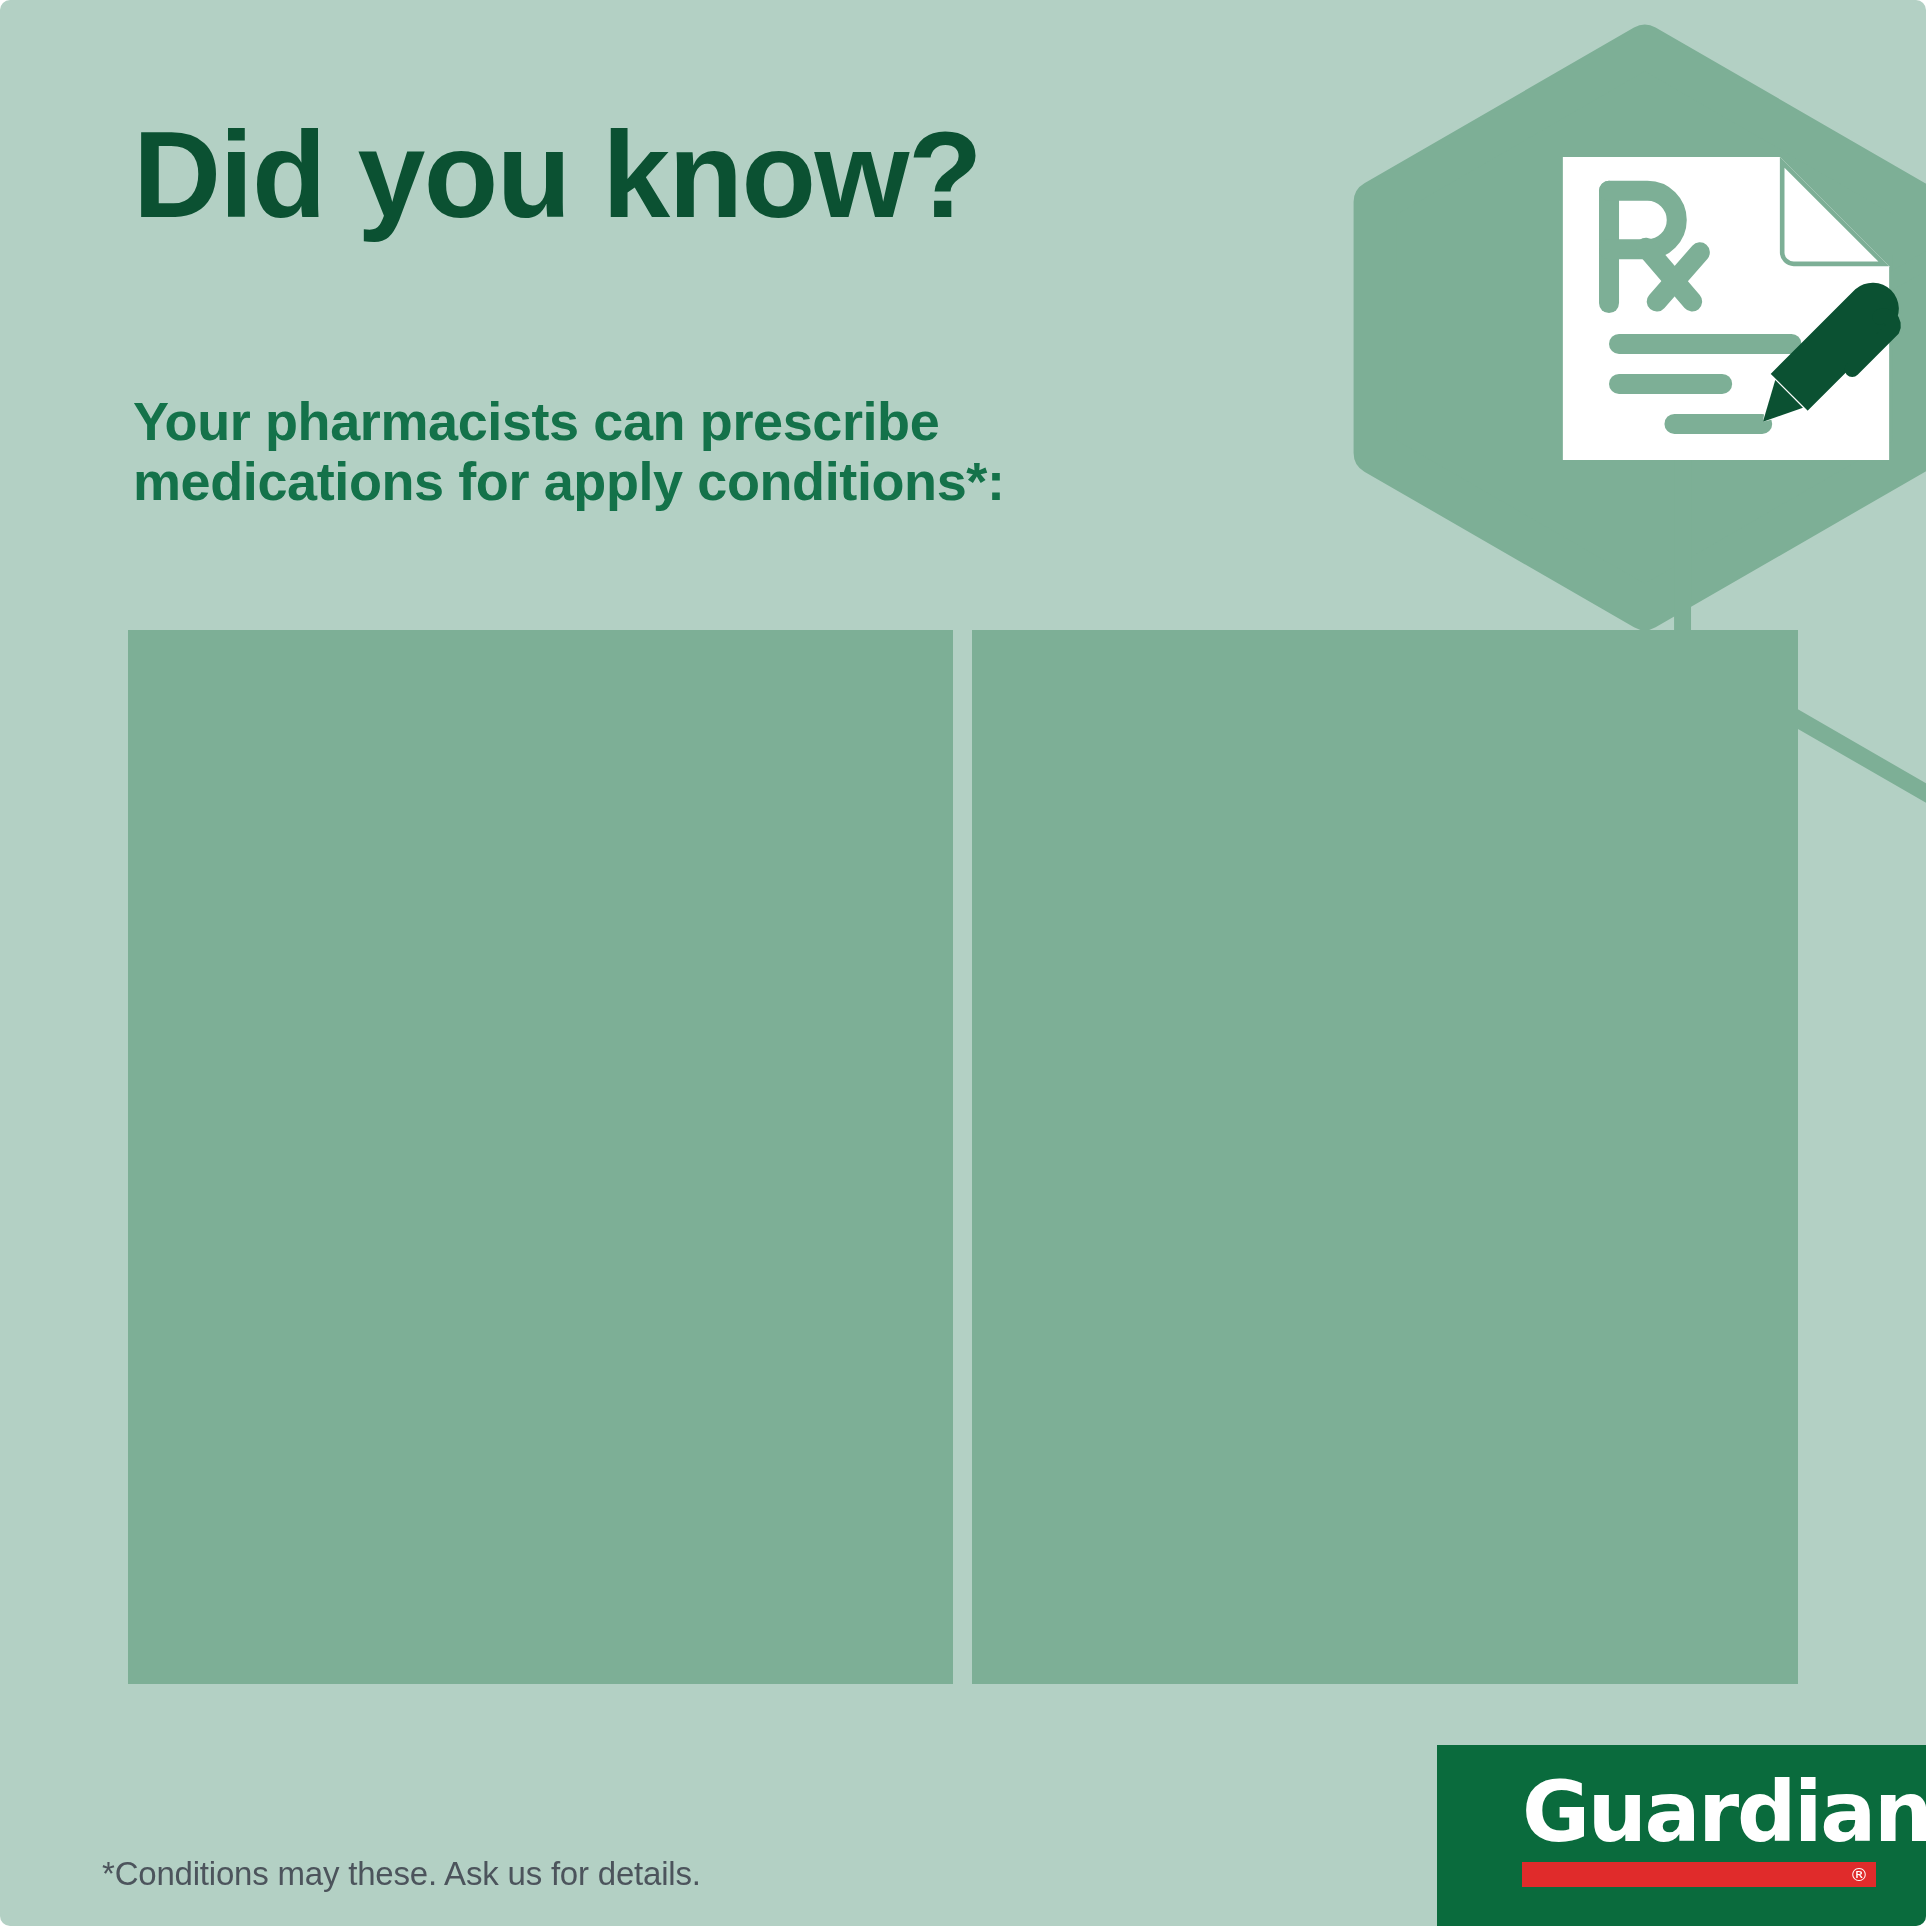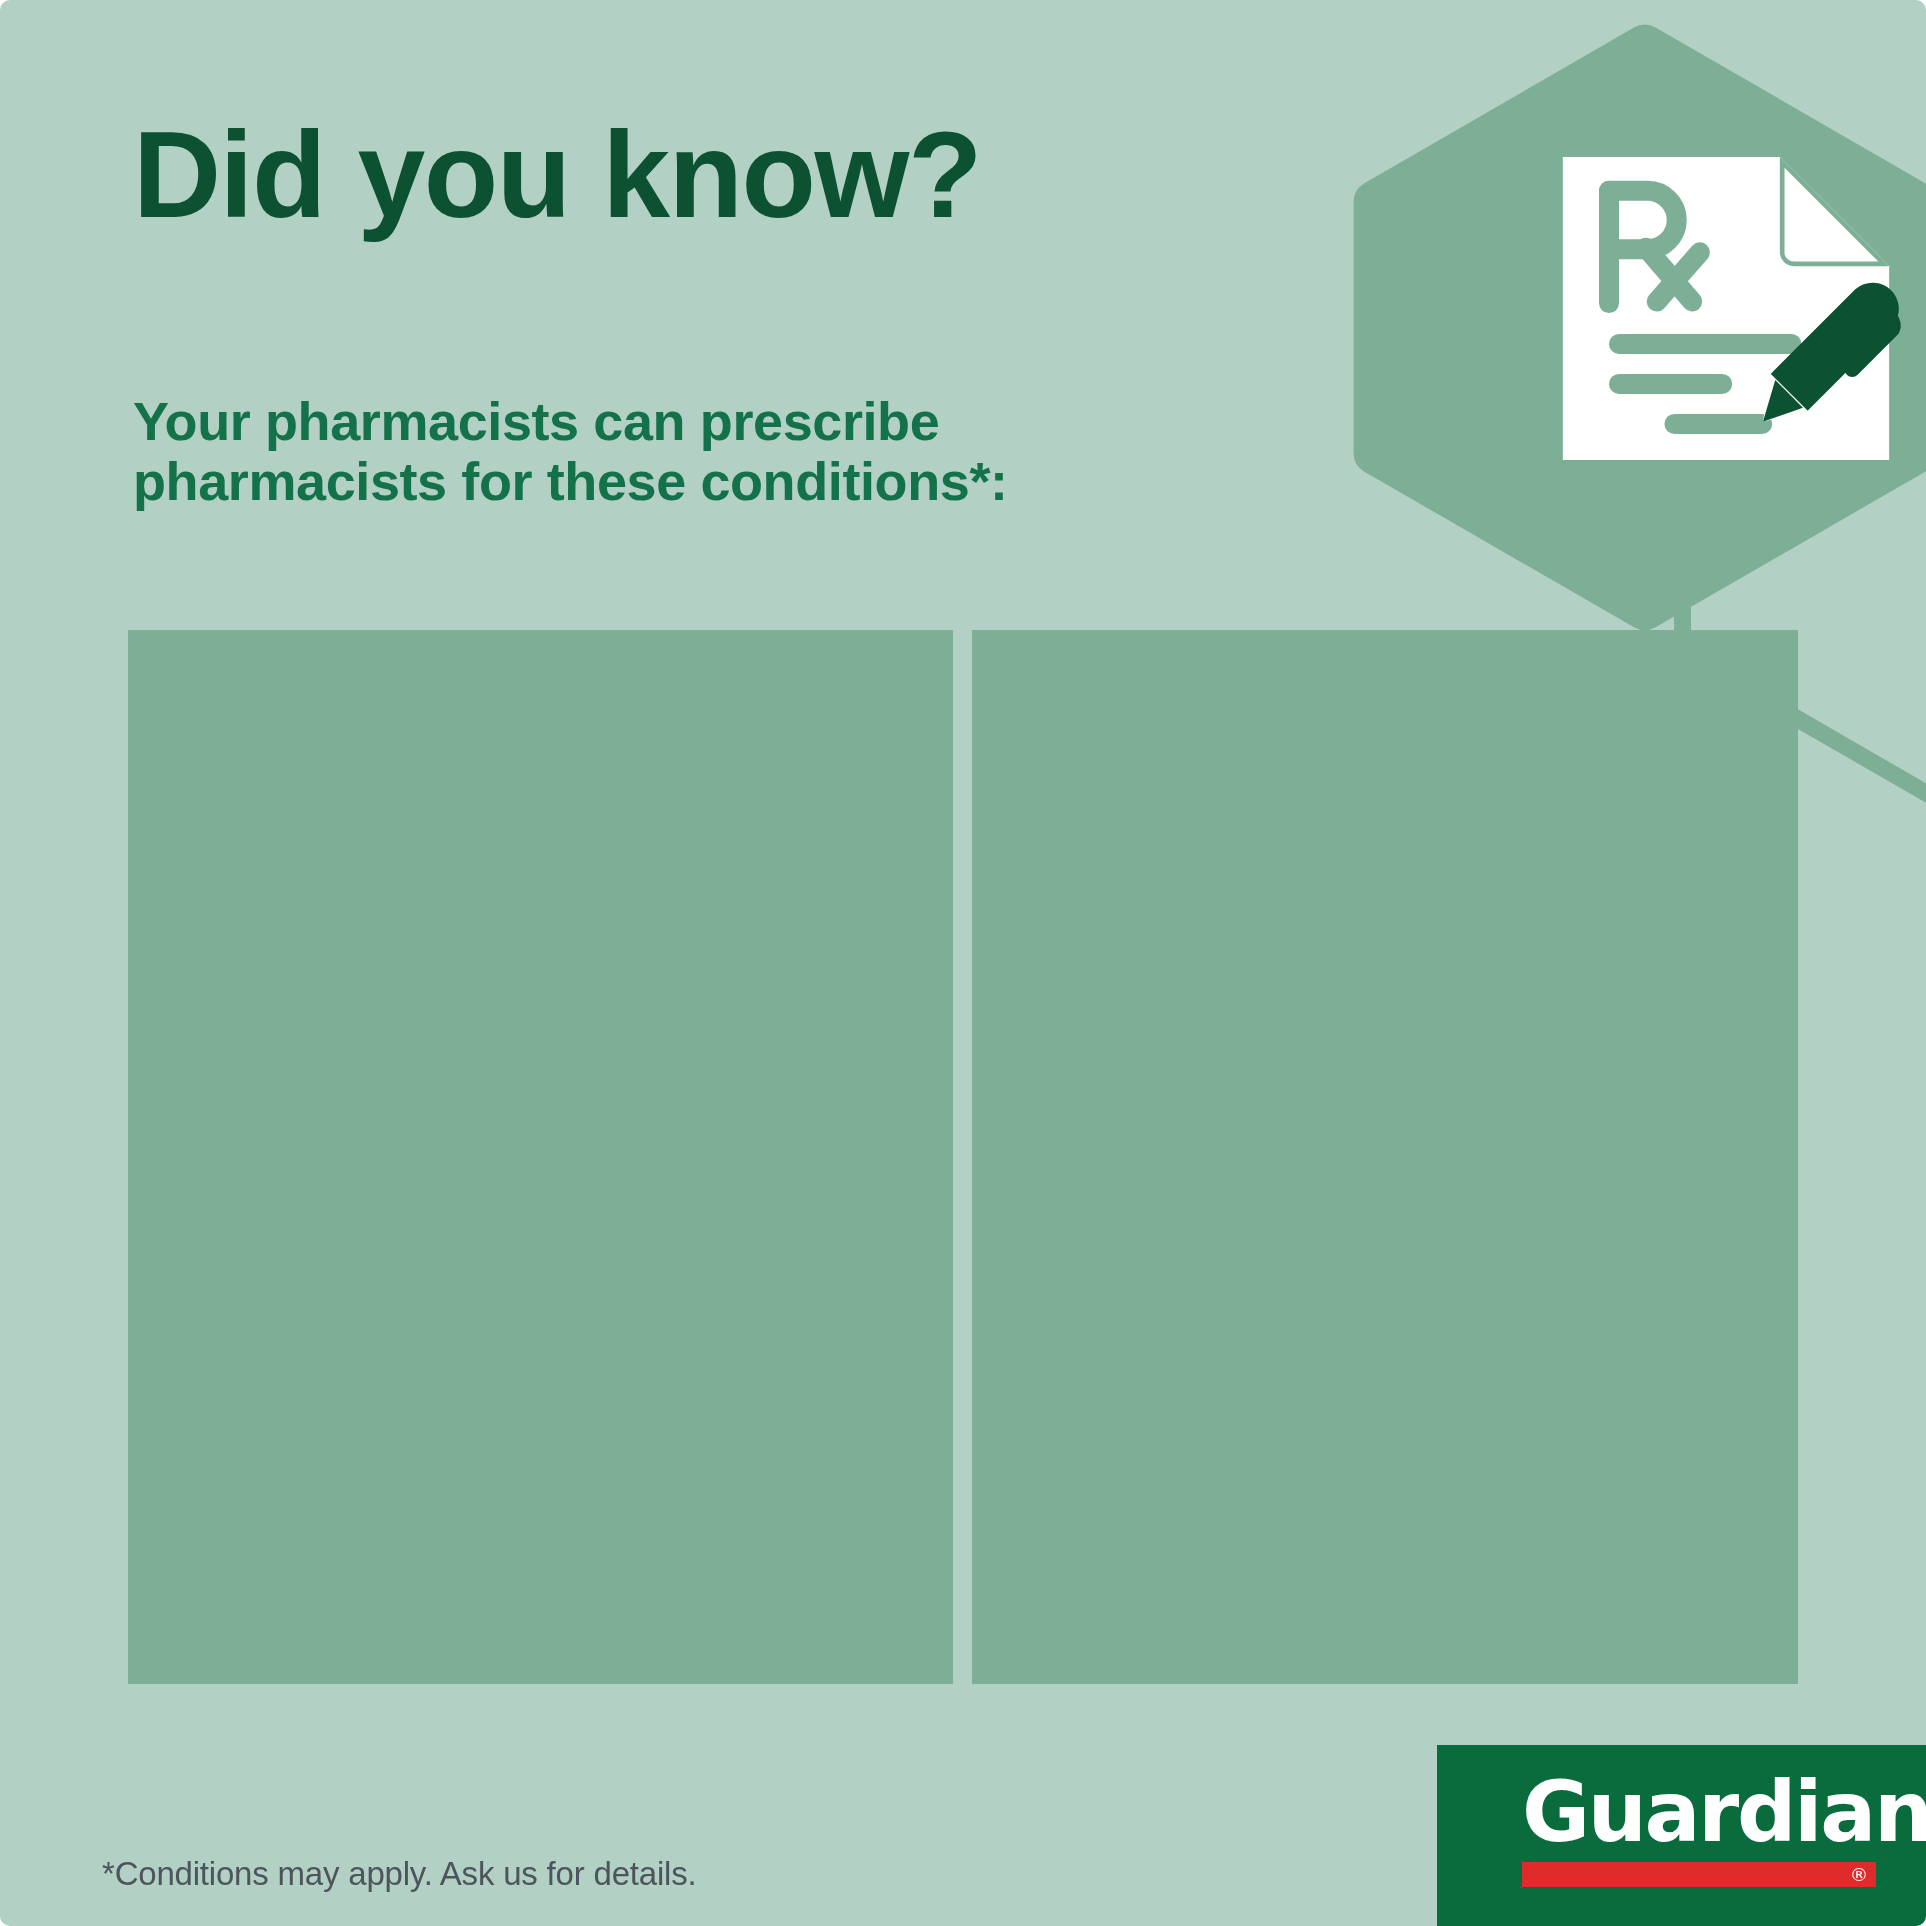--- a/index.html
+++ b/index.html
@@ -190,29 +190,29 @@
         <path d="M278 362 L294 308 L330 344 Z" fill="#0b5132"></path>
         <path d="M430 226 A12 12 0 0 1 446 242 L394 294" fill="none" stroke="#0b5132" stroke-width="20" stroke-linecap="round"></path>
       </g>
     </svg>
   </div>
 
   <h1 class="headline">Did you know?</h1>
 
   <h2 class="subhead">
     <span class="line">Your pharmacists can prescribe</span>
-    <span class="line">pharmacists for these conditions*:</span>
+    <span class="line">medications for apply conditions*:</span>
   </h2>
 
   <div class="panels">
     <div class="panel panel-left"></div>
     <div class="panel panel-right"></div>
   </div>
 
-  <p class="disclaimer">*Conditions may apply. Ask us for details.</p>
+  <p class="disclaimer">*Conditions may these. Ask us for details.</p>
 
   <div class="brand-block">
     <div class="brand-wordmark">Guardian</div>
     <div class="brand-rule">
       <span class="brand-reg">®</span>
     </div>
   </div>
 
 </div>
 

